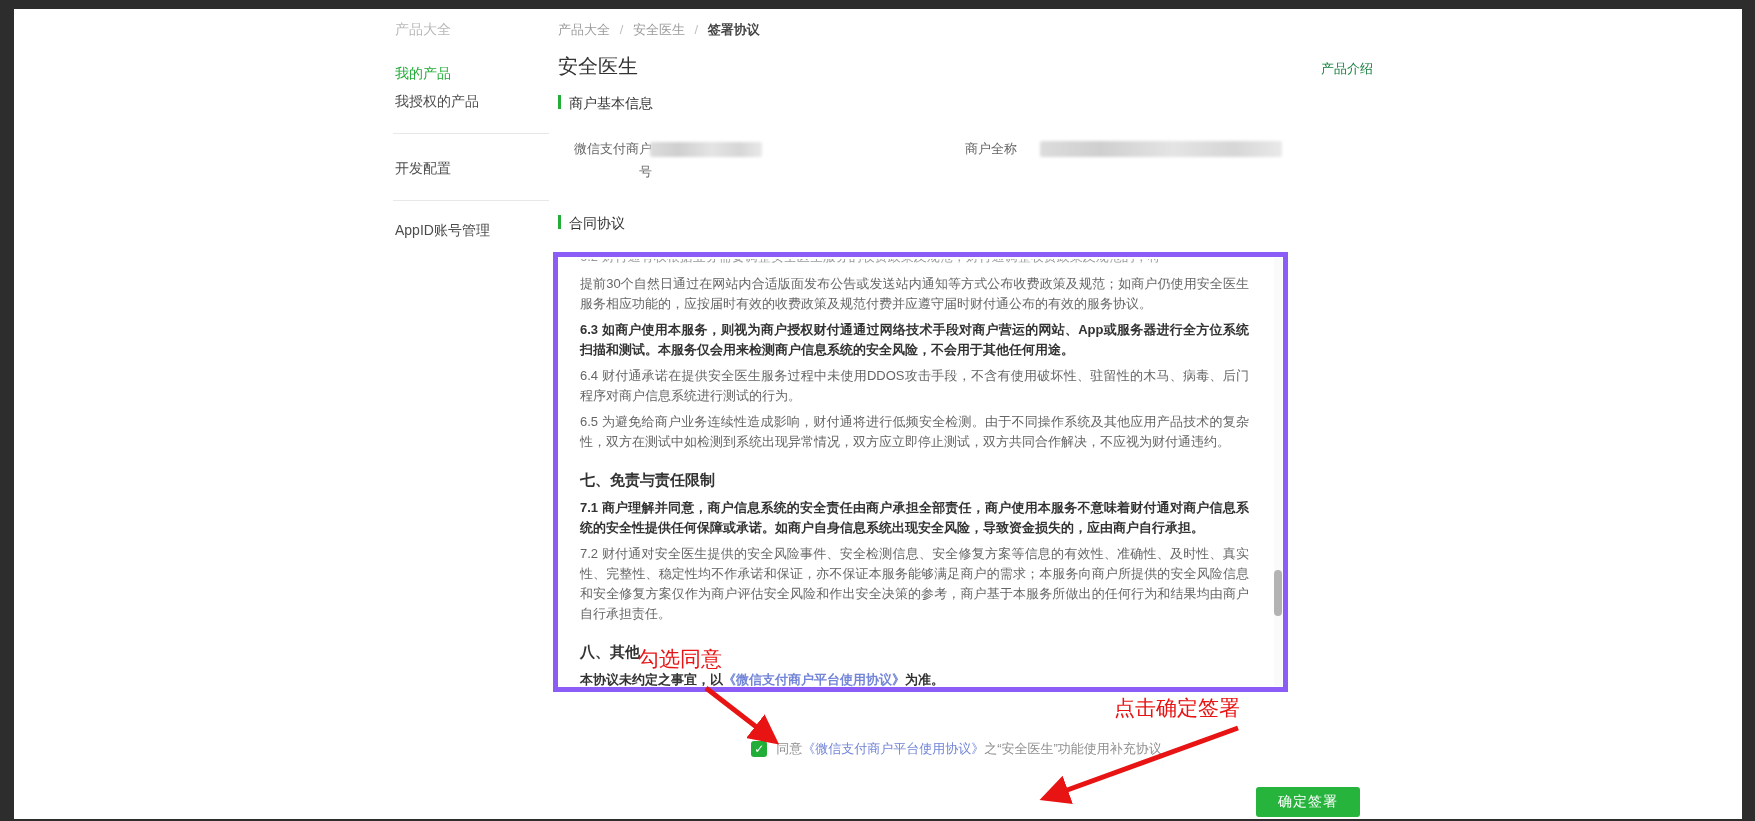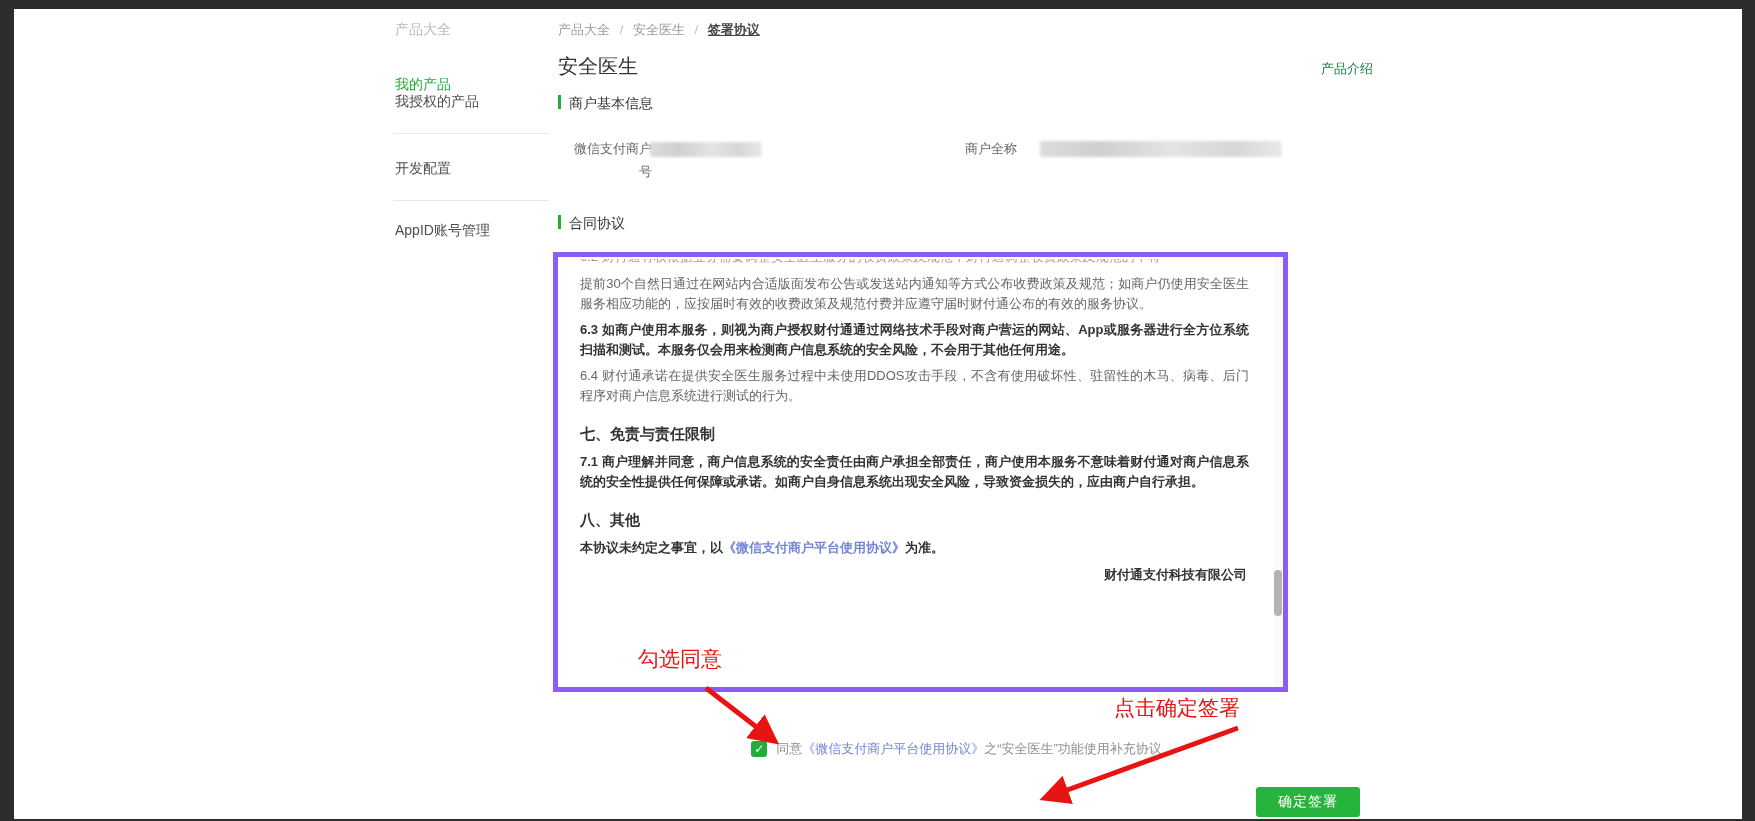--- a/index.html
+++ b/index.html
@@ -11,21 +11,21 @@
   
   .side-item { position:absolute; left:381px; font-size:14px; color:#4d4d4d; cursor:pointer; white-space:nowrap; }
   .side-item.muted { color:#b9b9b9; }
   .side-item.active { color:#22ac38; }
   .side-divider { position:absolute; left:379px; width:156px; height:1px; background:#e8e8e8; }
 
   
   .breadcrumb { position:absolute; left:544px; top:12px; font-size:13px; color:#9b9b9b; white-space:nowrap; }
   .breadcrumb .crumb { color:#9b9b9b; cursor:pointer; }
   .breadcrumb .sep { margin:0 6px; color:#c0c0c0; }
-  .breadcrumb .current { color:#464646; font-weight:700;text-decoration:underline; }
+  .breadcrumb .current { color:#464646; font-weight:700; }
   .page-title { position:absolute; left:544px; top:44px; font-size:20px; color:#333; font-weight:500; }
   .intro-link { position:absolute; left:1307px; top:51px; font-size:13px; color:#15803d; cursor:pointer; white-space:nowrap; }
 
   
   .sec-head { position:absolute; left:544px; display:flex; align-items:flex-start; }
   .sec-bar { width:3px; height:14px; background:#22ac38; margin-right:8px; }
   .sec-text { font-size:14px; color:#333; }
 
   
   .field-label { position:absolute; font-size:13px; color:#666; line-height:1.75; }
@@ -65,21 +65,21 @@
   .arrows { position:absolute; left:0; top:0; width:1755px; height:821px; pointer-events:none; }
 </style>
 </head>
 <body>
 
 <div class="stage">
   <div class="page">
 
     <nav>
       <div class="side-item muted" style="top:12px">产品大全</div>
-      <div class="side-item active" style="top:67px">我的产品</div>
+      <div class="side-item active" style="top:56px">我的产品</div>
       <div class="side-item" style="top:84px">我授权的产品</div>
       <div class="side-divider" style="top:124px"></div>
       <div class="side-item" style="top:151px">开发配置</div>
       <div class="side-divider" style="top:191px"></div>
       <div class="side-item" style="top:213px">AppID账号管理</div>
     </nav>
 
     <div class="breadcrumb">
       <span class="crumb">产品大全</span>
       <span class="sep">/</span>
@@ -105,22 +105,24 @@
       <span class="sec-text">合同协议</span>
     </div>
 
     <div class="contract-box">
       <div class="clip-line">
           <span>6.2 财付通有权根据业务需要调整安全医生服务的收费政策及规范，财付通调整收费政策及规范的，将</span>
         </div>
       <p class="cpara">提前30个自然日通过在网站内合适版面发布公告或发送站内通知等方式公布收费政策及规范；如商户仍使用安全医生服务相应功能的，应按届时有效的收费政策及规范付费并应遵守届时财付通公布的有效的服务协议。</p>
       <p class="cpara bold">6.3 如商户使用本服务，则视为商户授权财付通通过网络技术手段对商户营运的网站、App或服务器进行全方位系统扫描和测试。本服务仅会用来检测商户信息系统的安全风险，不会用于其他任何用途。</p>
       <p class="cpara">6.4 财付通承诺在提供安全医生服务过程中未使用DDOS攻击手段，不含有使用破坏性、驻留性的木马、病毒、后门程序对商户信息系统进行测试的行为。</p>
+      <p class="cpara">6.5 为避免给商户业务连续性造成影响，财付通将进行低频安全检测。由于不同操作系统及其他应用产品技术的复杂性，双方在测试中如检测到系统出现异常情况，双方应立即停止测试，双方共同合作解决，不应视为财付通违约。</p>
       <div class="cheading">七、免责与责任限制</div>
       <p class="cpara bold">7.1 商户理解并同意，商户信息系统的安全责任由商户承担全部责任，商户使用本服务不意味着财付通对商户信息系统的安全性提供任何保障或承诺。如商户自身信息系统出现安全风险，导致资金损失的，应由商户自行承担。</p>
+      <p class="cpara">7.2 财付通对安全医生提供的安全风险事件、安全检测信息、安全修复方案等信息的有效性、准确性、及时性、真实性、完整性、稳定性均不作承诺和保证，亦不保证本服务能够满足商户的需求；本服务向商户所提供的安全风险信息和安全修复方案仅作为商户评估安全风险和作出安全决策的参考，商户基于本服务所做出的任何行为和结果均由商户自行承担责任。</p>
       <div class="cheading">八、其他</div>
       <p class="cfinal">
         <span>本协议未约定之事宜，以</span><span class="doc-link">《微信支付商户平台使用协议》</span><span>为准。</span>
       </p>
       <div class="signature">财付通支付科技有限公司</div>
       <div class="sb-track"></div>
       <div class="sb-thumb"></div>
     </div>
 
     <div class="consent-row">

